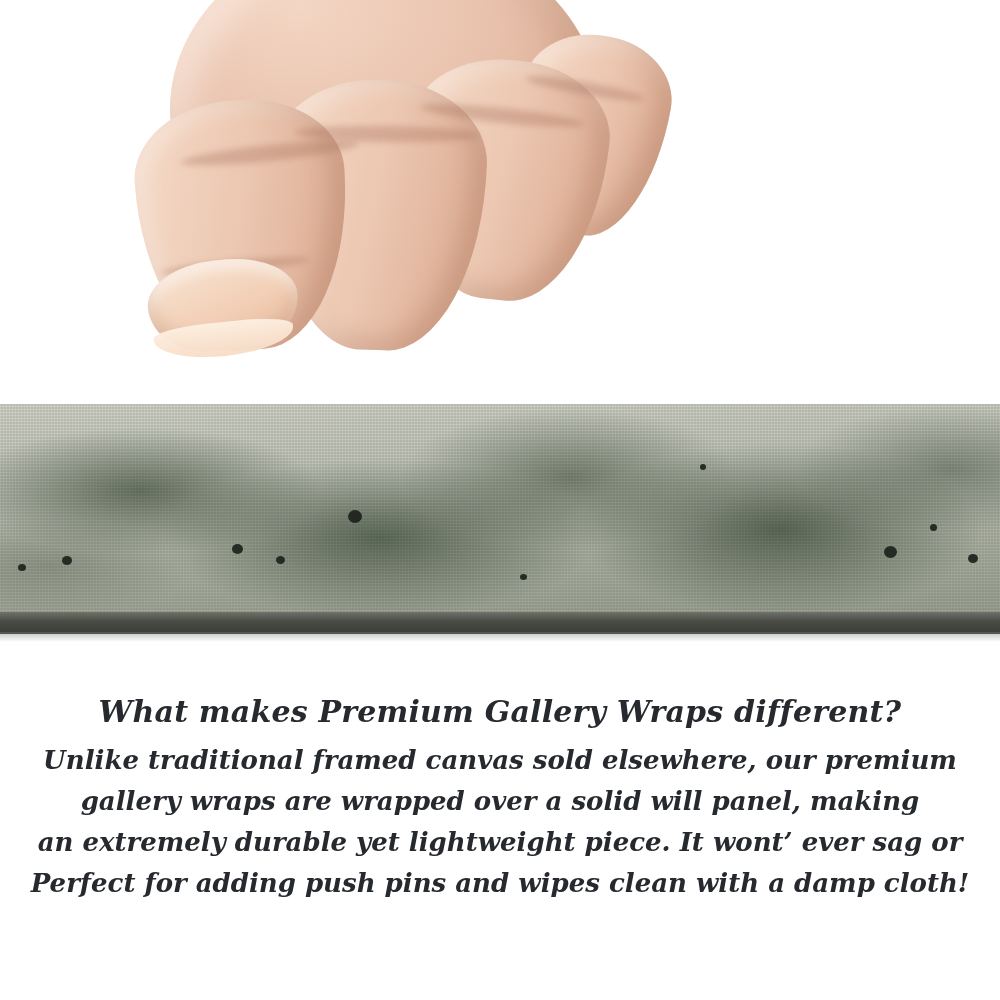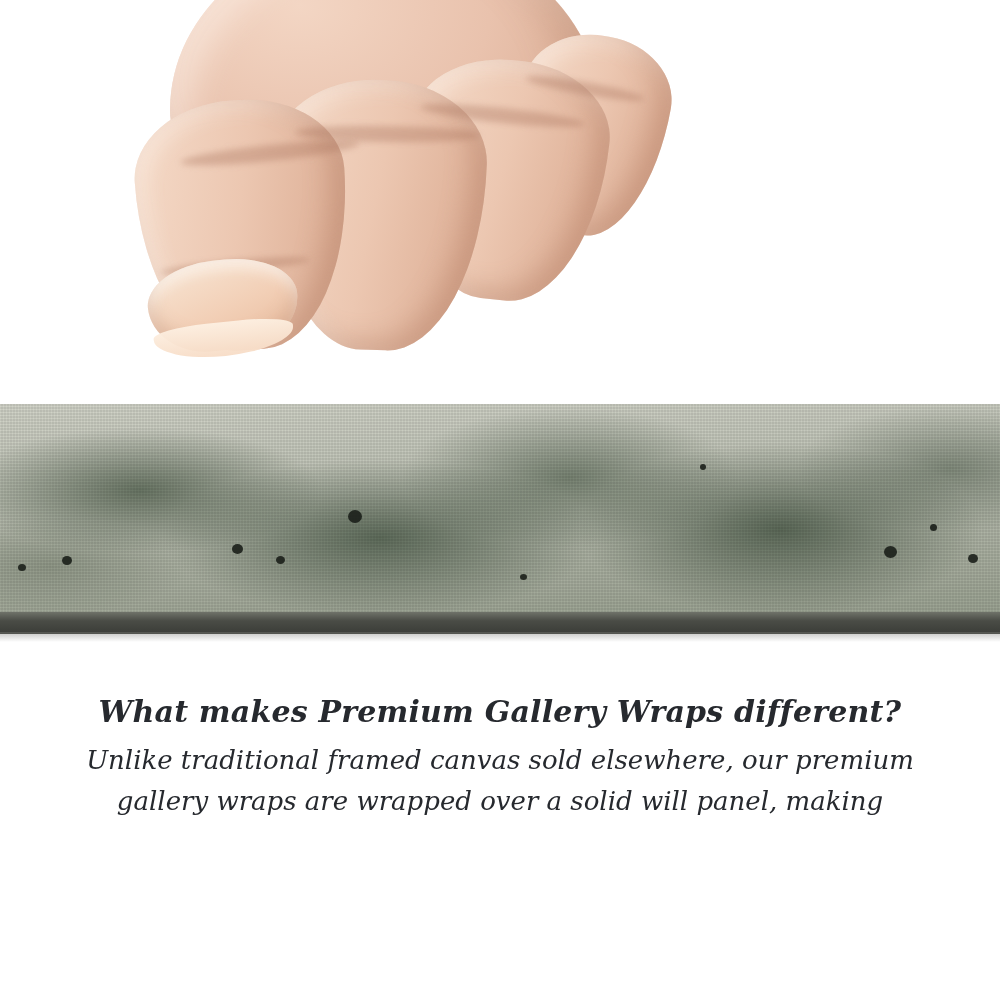--- a/index.html
+++ b/index.html
@@ -169,21 +169,21 @@
     font-size: 30px;
     font-weight: 700;
     line-height: 44px;
     letter-spacing: 0.2px;
     margin-bottom: 6px;
   }
   .caption-body p {
     margin: 0;
     font-size: 26px;
     line-height: 41px;
-    font-weight: 400;
+    font-weight: 700;
   }
 </style>
 </head>
 <body>
 
 <div class="page">
 
   <div class="photo-area">
 
     <div class="hand">
@@ -218,16 +218,18 @@
     <div class="strip-bottom-edge"></div>
     <div class="strip-shadow"></div>
 
   </div>
 
   <div class="caption">
     <div class="caption-heading">What makes Premium Gallery Wraps different?</div>
     <div class="caption-body">
       <p>Unlike traditional framed canvas sold elsewhere, our premium</p>
       <p>gallery wraps are wrapped over a solid will panel, making</p>
+      <p>an extremely durable yet lightweight piece. It wont’ ever sag or</p>
+      <p>Perfect for adding push pins and wipes clean with a damp cloth!</p>
     </div>
   </div>
 
 </div>
 
 </body></html>

